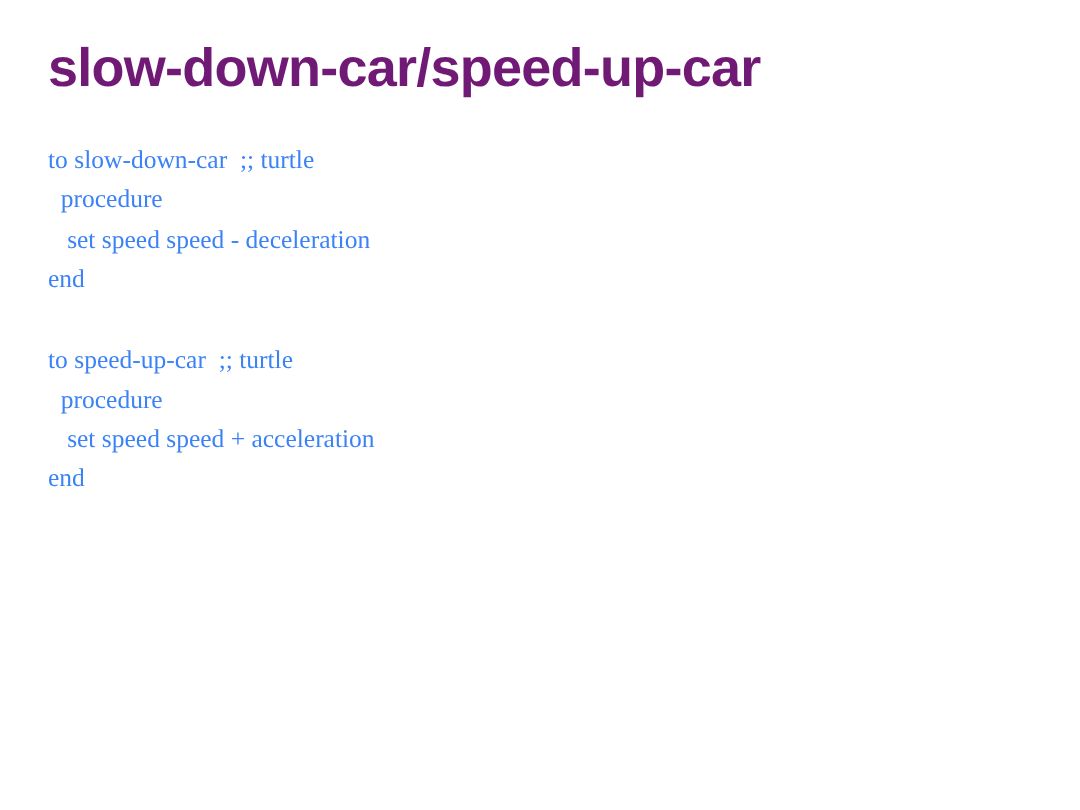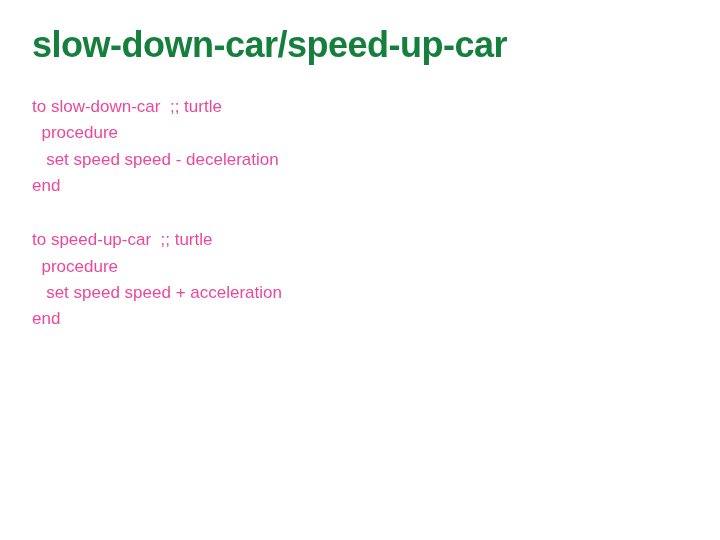--- a/index.html
+++ b/index.html
@@ -19,30 +19,30 @@
     .page-container {
       width: 720px;
       height: 540px;
       padding: 24px 32px;
       background: #ffffff;
     }
 
     .page-title {
       font-size: 36px;
       font-weight: bold;
-      color: #15803d;
+      color: #701a75;
       margin-bottom: 28px;
       font-family: Arial, Helvetica, sans-serif;
       letter-spacing: -0.5px;
     }
 
     .code-block {
-      font-family: Liberation Sans, sans-serif;
+      font-family: Liberation Serif, serif;
       font-size: 17px;
-      color: #ec4899;
+      color: #3b82f6;
       line-height: 1.55;
       white-space: pre;
     }
 
     .code-section {
       margin-bottom: 28px;
     }
   </style>
 </head>
 <body>

